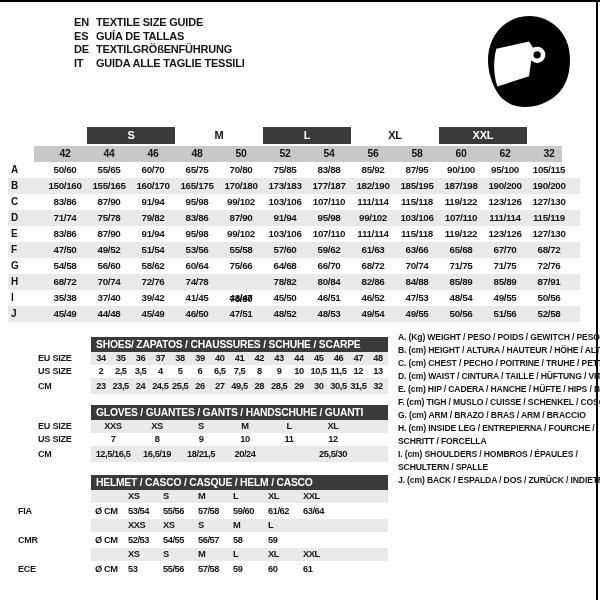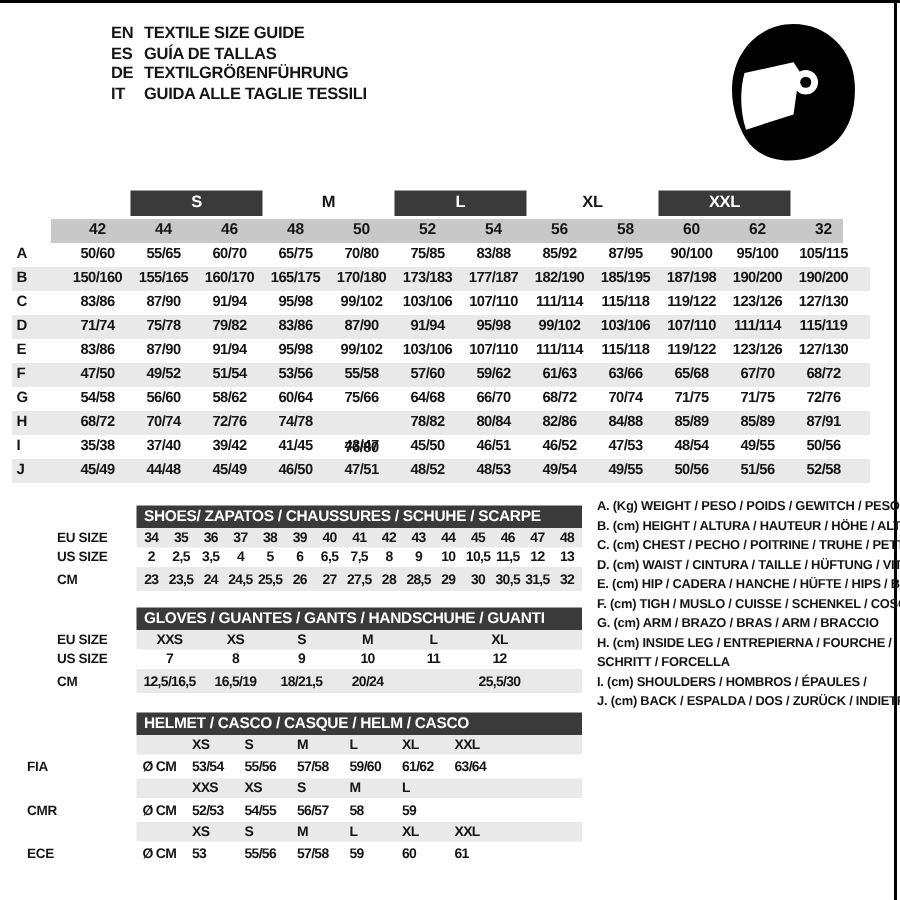--- a/index.html
+++ b/index.html
@@ -269,21 +269,21 @@
       <div class="subcell" style="left: 350.2px; width: 19.8px; top: 28px; height: 13px; line-height: 13px;">13</div>
       <div class="subrow-bg" style="top: 41px; height: 16px;"></div>
       <div class="sublabel" style="top: 41px; height: 16px; line-height: 16px;">CM</div>
       <div class="subcell" style="left: 73px; width: 19.8px; top: 41px; height: 16px; line-height: 16px;">23</div>
       <div class="subcell" style="left: 92.8px; width: 19.8px; top: 41px; height: 16px; line-height: 16px;">23,5</div>
       <div class="subcell" style="left: 112.6px; width: 19.8px; top: 41px; height: 16px; line-height: 16px;">24</div>
       <div class="subcell" style="left: 132.4px; width: 19.8px; top: 41px; height: 16px; line-height: 16px;">24,5</div>
       <div class="subcell" style="left: 152.2px; width: 19.8px; top: 41px; height: 16px; line-height: 16px;">25,5</div>
       <div class="subcell" style="left: 172px; width: 19.8px; top: 41px; height: 16px; line-height: 16px;">26</div>
       <div class="subcell" style="left: 191.8px; width: 19.8px; top: 41px; height: 16px; line-height: 16px;">27</div>
-      <div class="subcell" style="left: 211.6px; width: 19.8px; top: 41px; height: 16px; line-height: 16px;">27,5</div>
+      <div class="subcell" style="left: 211.6px; width: 19.8px; top: 41px; height: 16px; line-height: 16px;">49,5</div>
       <div class="subcell" style="left: 231.4px; width: 19.8px; top: 41px; height: 16px; line-height: 16px;">28</div>
       <div class="subcell" style="left: 251.2px; width: 19.8px; top: 41px; height: 16px; line-height: 16px;">28,5</div>
       <div class="subcell" style="left: 271px; width: 19.8px; top: 41px; height: 16px; line-height: 16px;">29</div>
       <div class="subcell" style="left: 290.8px; width: 19.8px; top: 41px; height: 16px; line-height: 16px;">30</div>
       <div class="subcell" style="left: 310.6px; width: 19.8px; top: 41px; height: 16px; line-height: 16px;">30,5</div>
       <div class="subcell" style="left: 330.4px; width: 19.8px; top: 41px; height: 16px; line-height: 16px;">31,5</div>
       <div class="subcell" style="left: 350.2px; width: 19.8px; top: 41px; height: 16px; line-height: 16px;">32</div>
     </div>
 
   <div class="sub" style="top:405px;">
@@ -366,15 +366,16 @@
       <div class="legline">A. (Kg) WEIGHT / PESO / POIDS / GEWITCH / PESO</div>
       <div class="legline">B. (cm) HEIGHT / ALTURA / HAUTEUR / HÖHE / ALTEZZA</div>
       <div class="legline">C. (cm) CHEST / PECHO / POITRINE / TRUHE / PETTO</div>
       <div class="legline">D. (cm) WAIST / CINTURA / TAILLE / HÜFTUNG / VITA</div>
       <div class="legline">E. (cm) HIP / CADERA / HANCHE / HÜFTE / HIPS / BACINO</div>
       <div class="legline">F. (cm) TIGH / MUSLO / CUISSE / SCHENKEL / COSCIA</div>
       <div class="legline">G. (cm) ARM / BRAZO / BRAS / ARM / BRACCIO</div>
       <div class="legline">H. (cm) INSIDE LEG / ENTREPIERNA / FOURCHE /</div>
       <div class="legline">SCHRITT / FORCELLA</div>
       <div class="legline">I. (cm) SHOULDERS / HOMBROS / ÉPAULES /</div>
+      <div class="legline">SCHULTERN / SPALLE</div>
       <div class="legline">J. (cm) BACK / ESPALDA / DOS / ZURÜCK / INDIETRO</div>
     </div>
 </div>
 
 </body></html>

